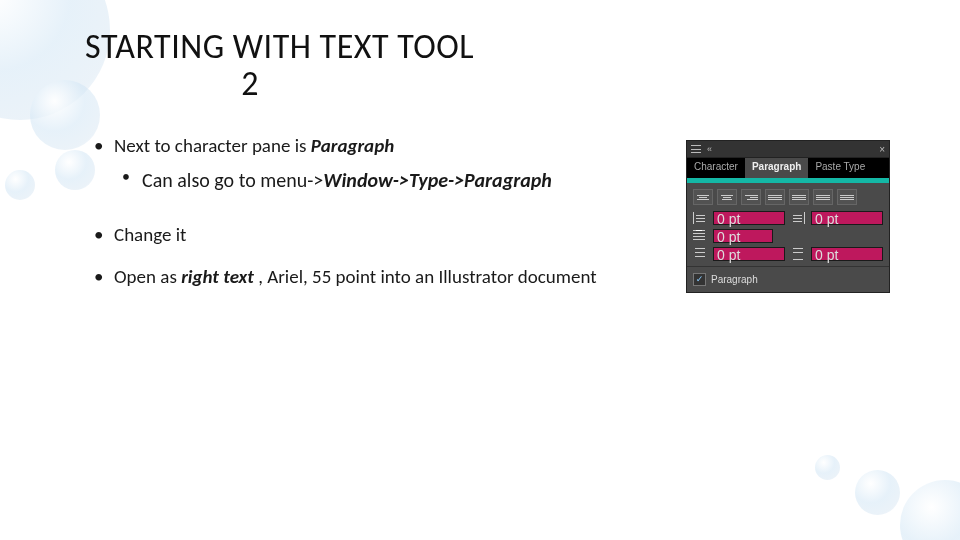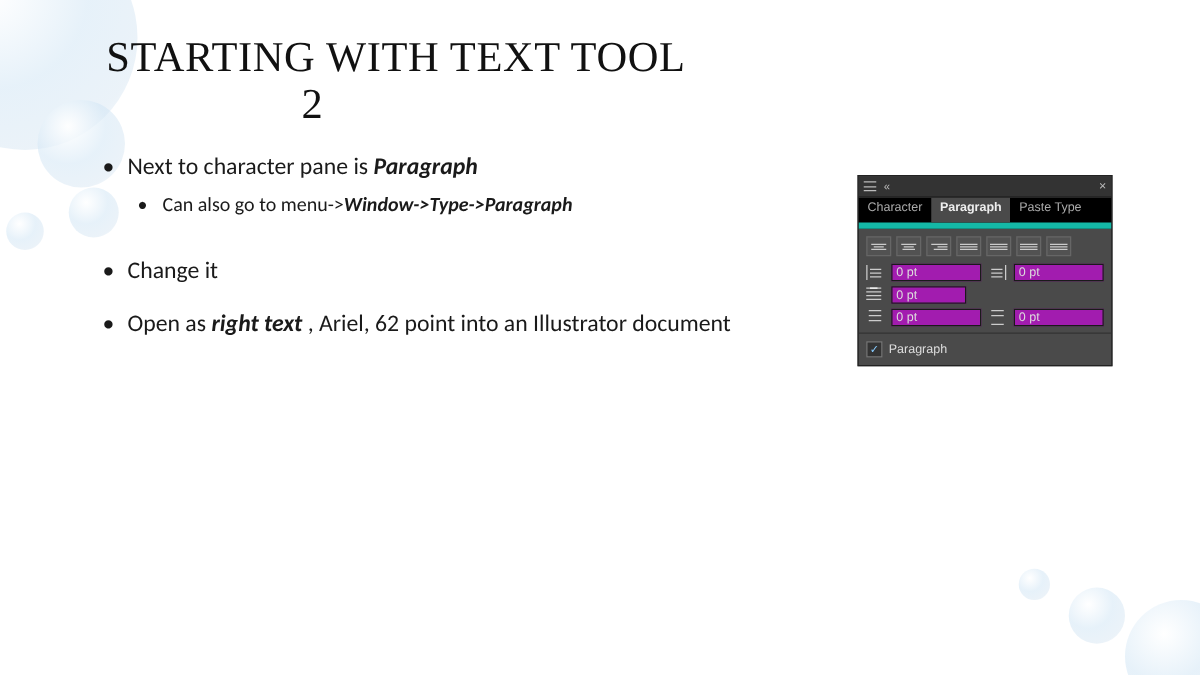--- a/index.html
+++ b/index.html
@@ -11,29 +11,29 @@
     pointer-events:none;}
   .b1{width:180px;height:180px;left:-70px;top:-60px}
   .b2{width:70px;height:70px;left:30px;top:80px}
   .b3{width:40px;height:40px;left:55px;top:150px}
   .b4{width:30px;height:30px;left:5px;top:170px}
   .b5{width:90px;height:90px;right:-30px;bottom:-30px}
   .b6{width:45px;height:45px;right:60px;bottom:25px}
   .b7{width:25px;height:25px;right:120px;bottom:60px}
 
   .title{position:absolute;left:85px;top:28px;width:520px;
-    font-size:34px;letter-spacing:.5px;color:#111;line-height:1.1;font-family:Liberation Serif, serif;}
+    font-size:34px;letter-spacing:.5px;color:#111;line-height:1.1;}
   .title .line2{display:block;text-align:center;width:330px}
 
-  ul.outer{position:absolute;left:70px;top:118px;width:560px;margin:4px;padding:0;
+  ul.outer{position:absolute;left:70px;top:118px;width:560px;margin:16px;padding:0;
     list-style:none;color:#1a1a1a;font-size:19px;line-height:1.3;}
   ul.outer>li{padding:0 0 18px 28px;position:relative}
   ul.outer>li:before{content:"•";position:absolute;left:8px;top:0;font-size:19px}
   ul.inner{list-style:none;margin:8px 0 0 0;padding:0}
-  ul.inner>li{padding:0 0 12px 28px;position:relative;font-size:16px}
+  ul.inner>li{padding:0 0 12px 28px;position:relative;font-size:20px}
   ul.inner>li:before{content:"•";position:absolute;left:8px;top:0;font-size:16px}
   .bi{font-style:italic;font-weight:bold}
 
   
   .panel{position:absolute;right:70px;top:140px;width:202px;
     font-family:"Segoe UI",Arial,sans-serif;font-size:10px;color:#ddd;
     background:#4a4a4a;border:1px solid #222;}
   .panel .titlebar{display:flex;align-items:center;gap:4px;height:16px;
     background:#333;border-bottom:1px solid #222;padding:0 4px;position:relative}
   .panel .burger{width:10px;height:8px;display:flex;flex-direction:column;justify-content:space-between}
@@ -57,22 +57,22 @@
   .il:before{left:0;top:0;width:1px;height:100%}
   .il:after{left:3px;top:3px;width:9px;height:1px;box-shadow:0 3px 0 #ccc,0 6px 0 #ccc}
   .ir:before{right:0;top:0;width:1px;height:100%}
   .ir:after{right:3px;top:3px;width:9px;height:1px;box-shadow:0 3px 0 #ccc,0 6px 0 #ccc}
   .fl:before{left:0;top:0;width:12px;height:1px;box-shadow:0 3px 0 #ccc,0 6px 0 #ccc,0 9px 0 #ccc}
   .fl:after{left:3px;top:0;width:6px;height:1px;background:#fff}
   .sb:before{left:2px;top:0;width:10px;height:1px}
   .sb:after{left:2px;top:4px;width:10px;height:1px;box-shadow:0 4px 0 #ccc}
   .sa:before{left:2px;top:0;width:10px;height:1px;box-shadow:0 4px 0 #ccc}
   .sa:after{left:2px;bottom:0;width:10px;height:1px}
-  .fin{flex:1;height:14px;background:#a21caf;border:1px solid #1a1a1a;color:#ddd;
-    font-size:10px;padding:0 3px;line-height:14px;box-sizing:border-box}
+  .fin{flex:1;height:14px;background:#be185d;border:1px solid #1a1a1a;color:#ddd;
+    font-size:14px;padding:0 3px;line-height:14px;box-sizing:border-box}
   .hyph{display:flex;align-items:center;gap:5px;padding:6px;border-top:1px solid #333;margin-top:3px}
   .chk{width:11px;height:11px;background:#333;border:1px solid #777;color:#8cf;
     font-size:9px;line-height:10px;text-align:center}
 </style>
 </head>
 <body>
 
 <div class="bubble b1"></div>
 <div class="bubble b2"></div>
 <div class="bubble b3"></div>
@@ -90,21 +90,21 @@
   <li>
     <span>Next to character pane is </span><span class="bi">Paragraph</span>
     <ul class="inner">
       <li>
         <span>Can also go to menu-&gt;</span><span class="bi">Window-&gt;Type-&gt;Paragraph</span>
       </li>
     </ul>
   </li>
   <li>Change it</li>
   <li>
-    <span>Open as </span><span class="bi">right text</span><span> , Ariel, 62 point into an Illustrator document</span>
+    <span>Open as </span><span class="bi">right text</span><span> , Ariel, 55 point into an Illustrator document</span>
   </li>
 </ul>
 
 <div class="panel">
   <div class="titlebar">
     <div class="burger">
         <span></span>
         <span></span>
         <span></span>
       </div>

